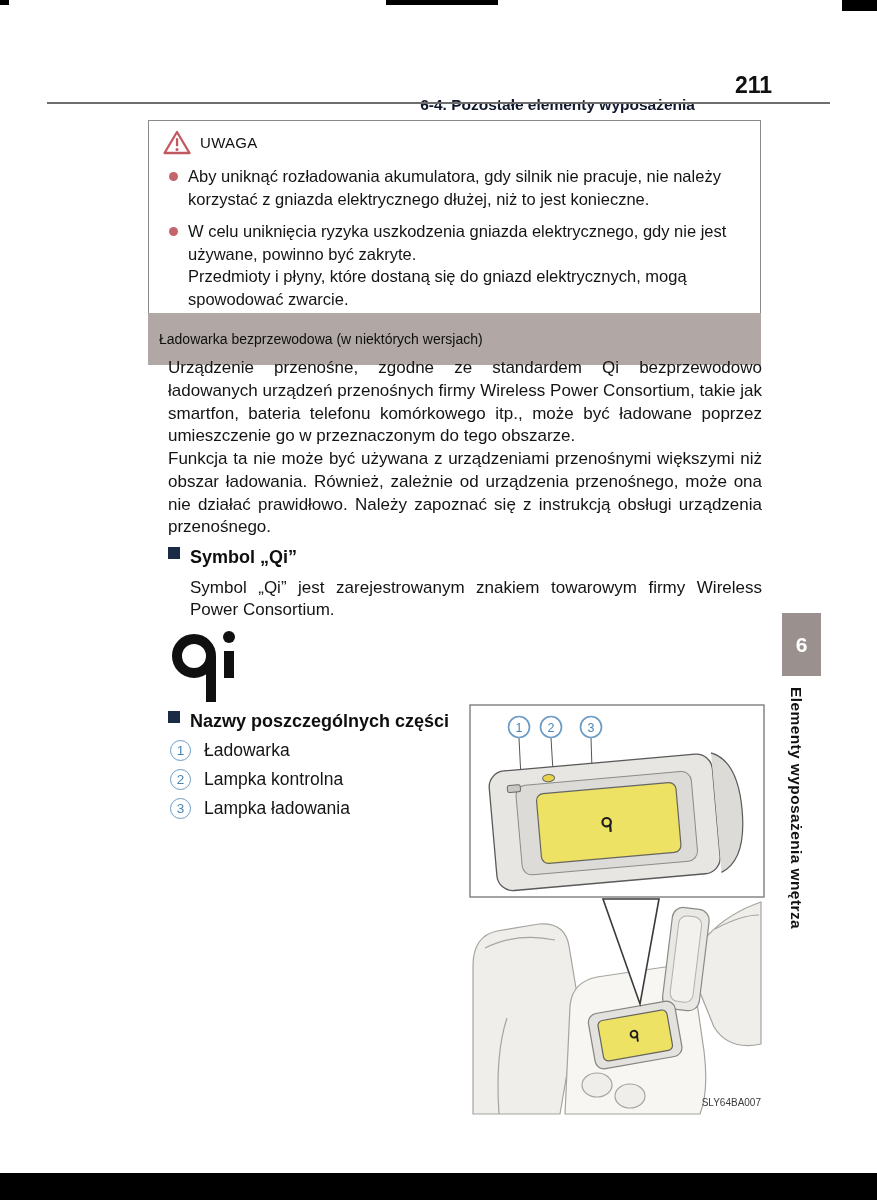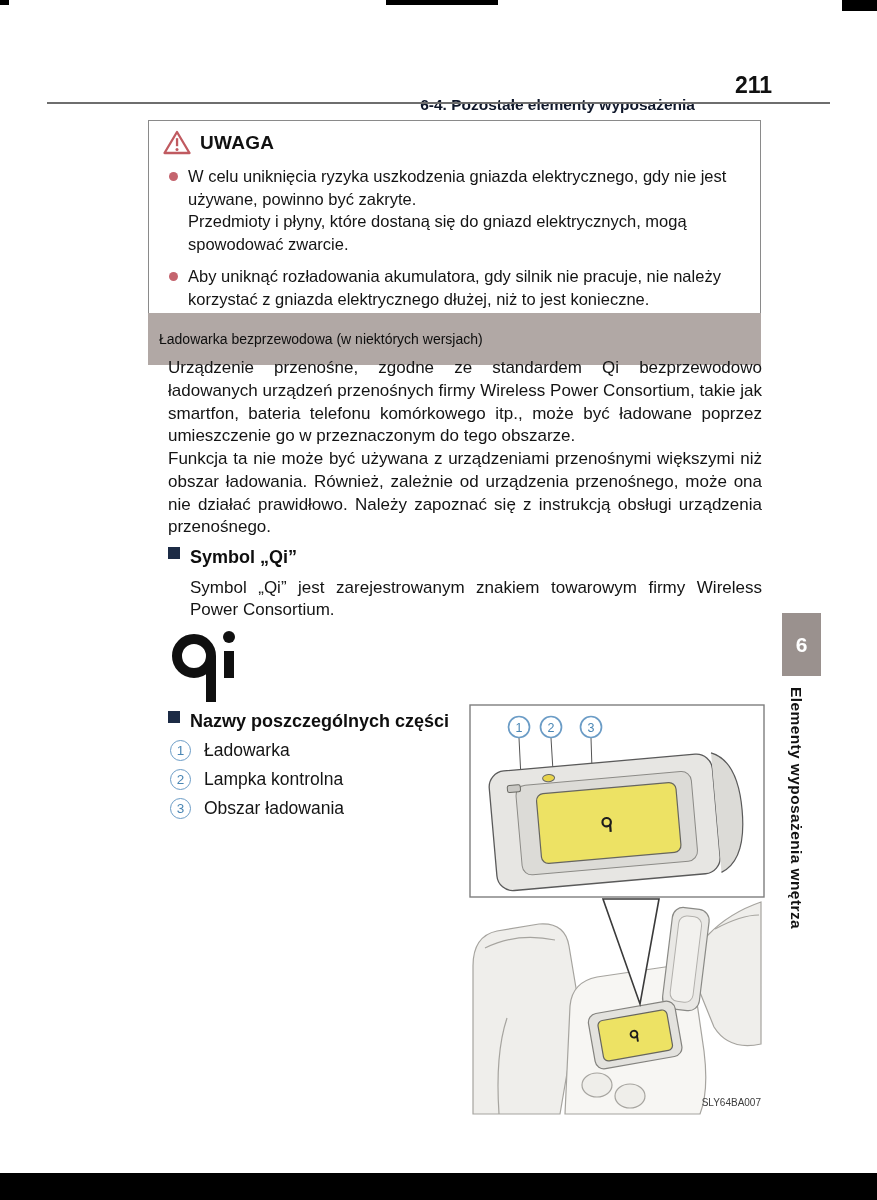--- a/index.html
+++ b/index.html
@@ -15,21 +15,21 @@
   .bottom-bar { position:absolute; left:0; bottom:0; width:877px; height:27px; background:#000; }
 
   
   .section-title { position:absolute; top:96px; right:182px; font-size:15.5px; font-weight:bold; color:#0f172a; }
   .page-number { position:absolute; top:72px; right:105px; font-size:23px; font-weight:bold; color:#111; }
   .header-rule { position:absolute; top:102px; left:47px; width:783px; height:2px; background:#6e6e6e; }
 
   
   .caution-box { position:absolute; left:148px; top:120px; width:613px; border:1.4px solid #8a8a8a; background:#fff; padding:9px 16px 15px 12px; }
   .caution-title-row { display:flex; align-items:center; gap:9px; padding-left:2px; }
-  .caution-title { font-size:19px; font-weight:bold; letter-spacing:0.3px; }
+  .caution-title { font-size:15px; font-weight:normal; letter-spacing:0.3px; }
   .caution-item { display:flex; margin-top:10px; }
   .bullet-dot { width:9px; height:9px; border-radius:50%; background:#c4646e; margin:7px 10px 0 8px; flex-shrink:0; }
   .caution-text { font-size:16.5px; line-height:1.37; color:#141414; }
   .caution-text p { margin:0; }
 
   
   .section-heading { position:absolute; left:148px; top:313px; width:613px; height:52px; background:#b1a8a5; display:flex; align-items:center; padding-left:11px; font-size:14px; font-weight:normal; color:#0e0e0e; }
 
   
   .content { position:absolute; left:168px; top:357px; width:594px; }
@@ -69,28 +69,28 @@
       <svg width="28" height="25" viewBox="0 0 28 25">
         <path d="M14 2 L26.5 23 L1.5 23 Z" fill="#fff" stroke="#c05a60" stroke-width="2.3" stroke-linejoin="round"></path>
         <rect x="12.9" y="8.2" width="2.3" height="8" fill="#c05a60"></rect>
         <circle cx="14" cy="19.5" r="1.5" fill="#c05a60"></circle>
       </svg>
       <span class="caution-title">UWAGA</span>
     </div>
     <div class="caution-item">
       <span class="bullet-dot"></span>
       <div class="caution-text">
-        <p>W celu uniknięcia ryzyka uszkodzenia gniazda elektrycznego, gdy nie jest używane, powinno być zakryte.</p>
-        <p>Przedmioty i płyny, które dostaną się do gniazd elektrycznych, mogą spowodować zwarcie.</p>
+        <p>Aby uniknąć rozładowania akumulatora, gdy silnik nie pracuje, nie należy korzystać z gniazda elektrycznego dłużej, niż to jest konieczne.</p>
       </div>
     </div>
     <div class="caution-item">
       <span class="bullet-dot"></span>
       <div class="caution-text">
-        <p>Aby uniknąć rozładowania akumulatora, gdy silnik nie pracuje, nie należy korzystać z gniazda elektrycznego dłużej, niż to jest konieczne.</p>
+        <p>W celu uniknięcia ryzyka uszkodzenia gniazda elektrycznego, gdy nie jest używane, powinno być zakryte.</p>
+        <p>Przedmioty i płyny, które dostaną się do gniazd elektrycznych, mogą spowodować zwarcie.</p>
       </div>
     </div>
   </div>
 
   <div class="section-heading">Ładowarka bezprzewodowa (w niektórych wersjach)</div>
 
   <div class="content">
     <p class="para">Urządzenie przenośne, zgodne ze standardem Qi bezprzewodowo ładowanych urządzeń przenośnych firmy Wireless Power Consortium, takie jak smartfon, bateria telefonu komórkowego itp., może być ładowane poprzez umieszczenie go w przeznaczonym do tego obszarze.</p>
     <p class="para">Funkcja ta nie może być używana z urządzeniami przenośnymi większymi niż obszar ładowania. Również, zależnie od urządzenia przenośnego, może ona nie działać prawidłowo. Należy zapoznać się z instrukcją obsługi urządzenia przenośnego.</p>
 
@@ -115,21 +115,21 @@
       <div class="part-item">
         <span class="num-circle">1</span>
         <span class="part-label">Ładowarka</span>
       </div>
       <div class="part-item">
         <span class="num-circle">2</span>
         <span class="part-label">Lampka kontrolna</span>
       </div>
       <div class="part-item">
         <span class="num-circle">3</span>
-        <span class="part-label">Obszar ładowania</span>
+        <span class="part-label">Lampka ładowania</span>
       </div>
     </div>
   </div>
 
   <svg class="figure" width="296" height="412" viewBox="0 0 296 412">
 
     <rect x="1" y="1" width="294" height="192" fill="#ffffff" stroke="#7e7e7e" stroke-width="1.4"></rect>
 
     <g stroke="#555" stroke-width="1">
       <line x1="50" y1="34" x2="52" y2="74"></line>

